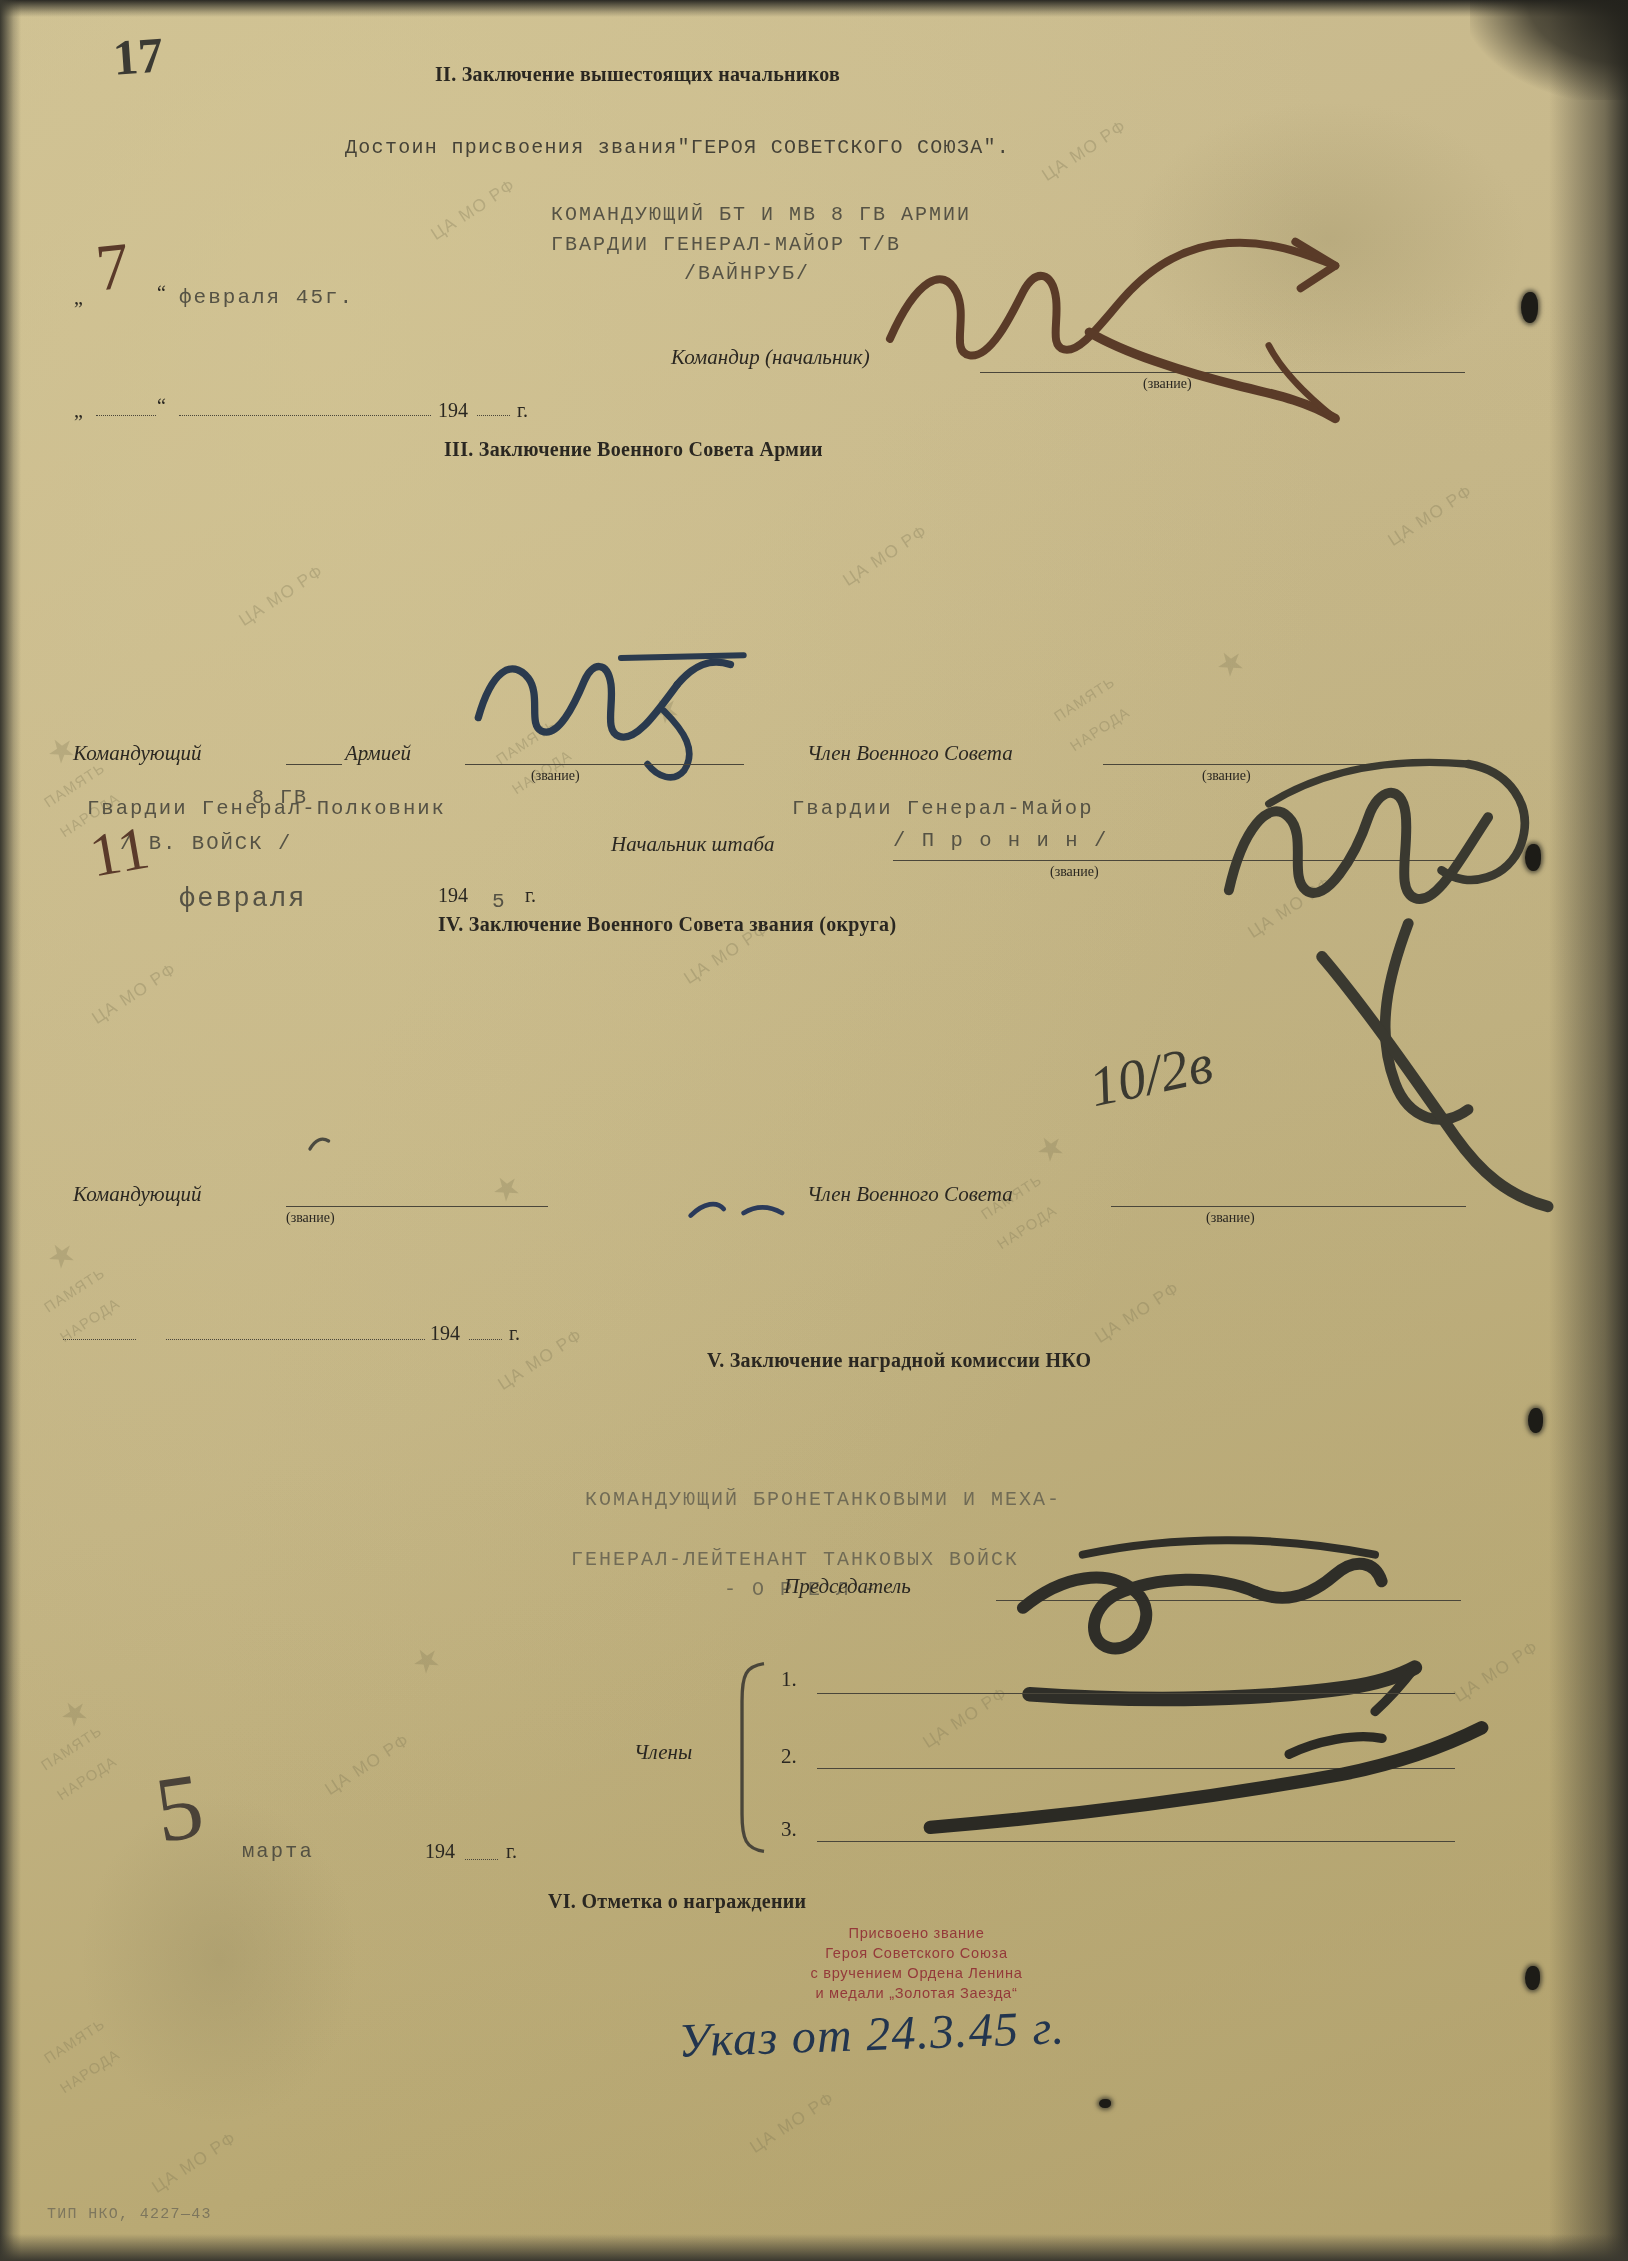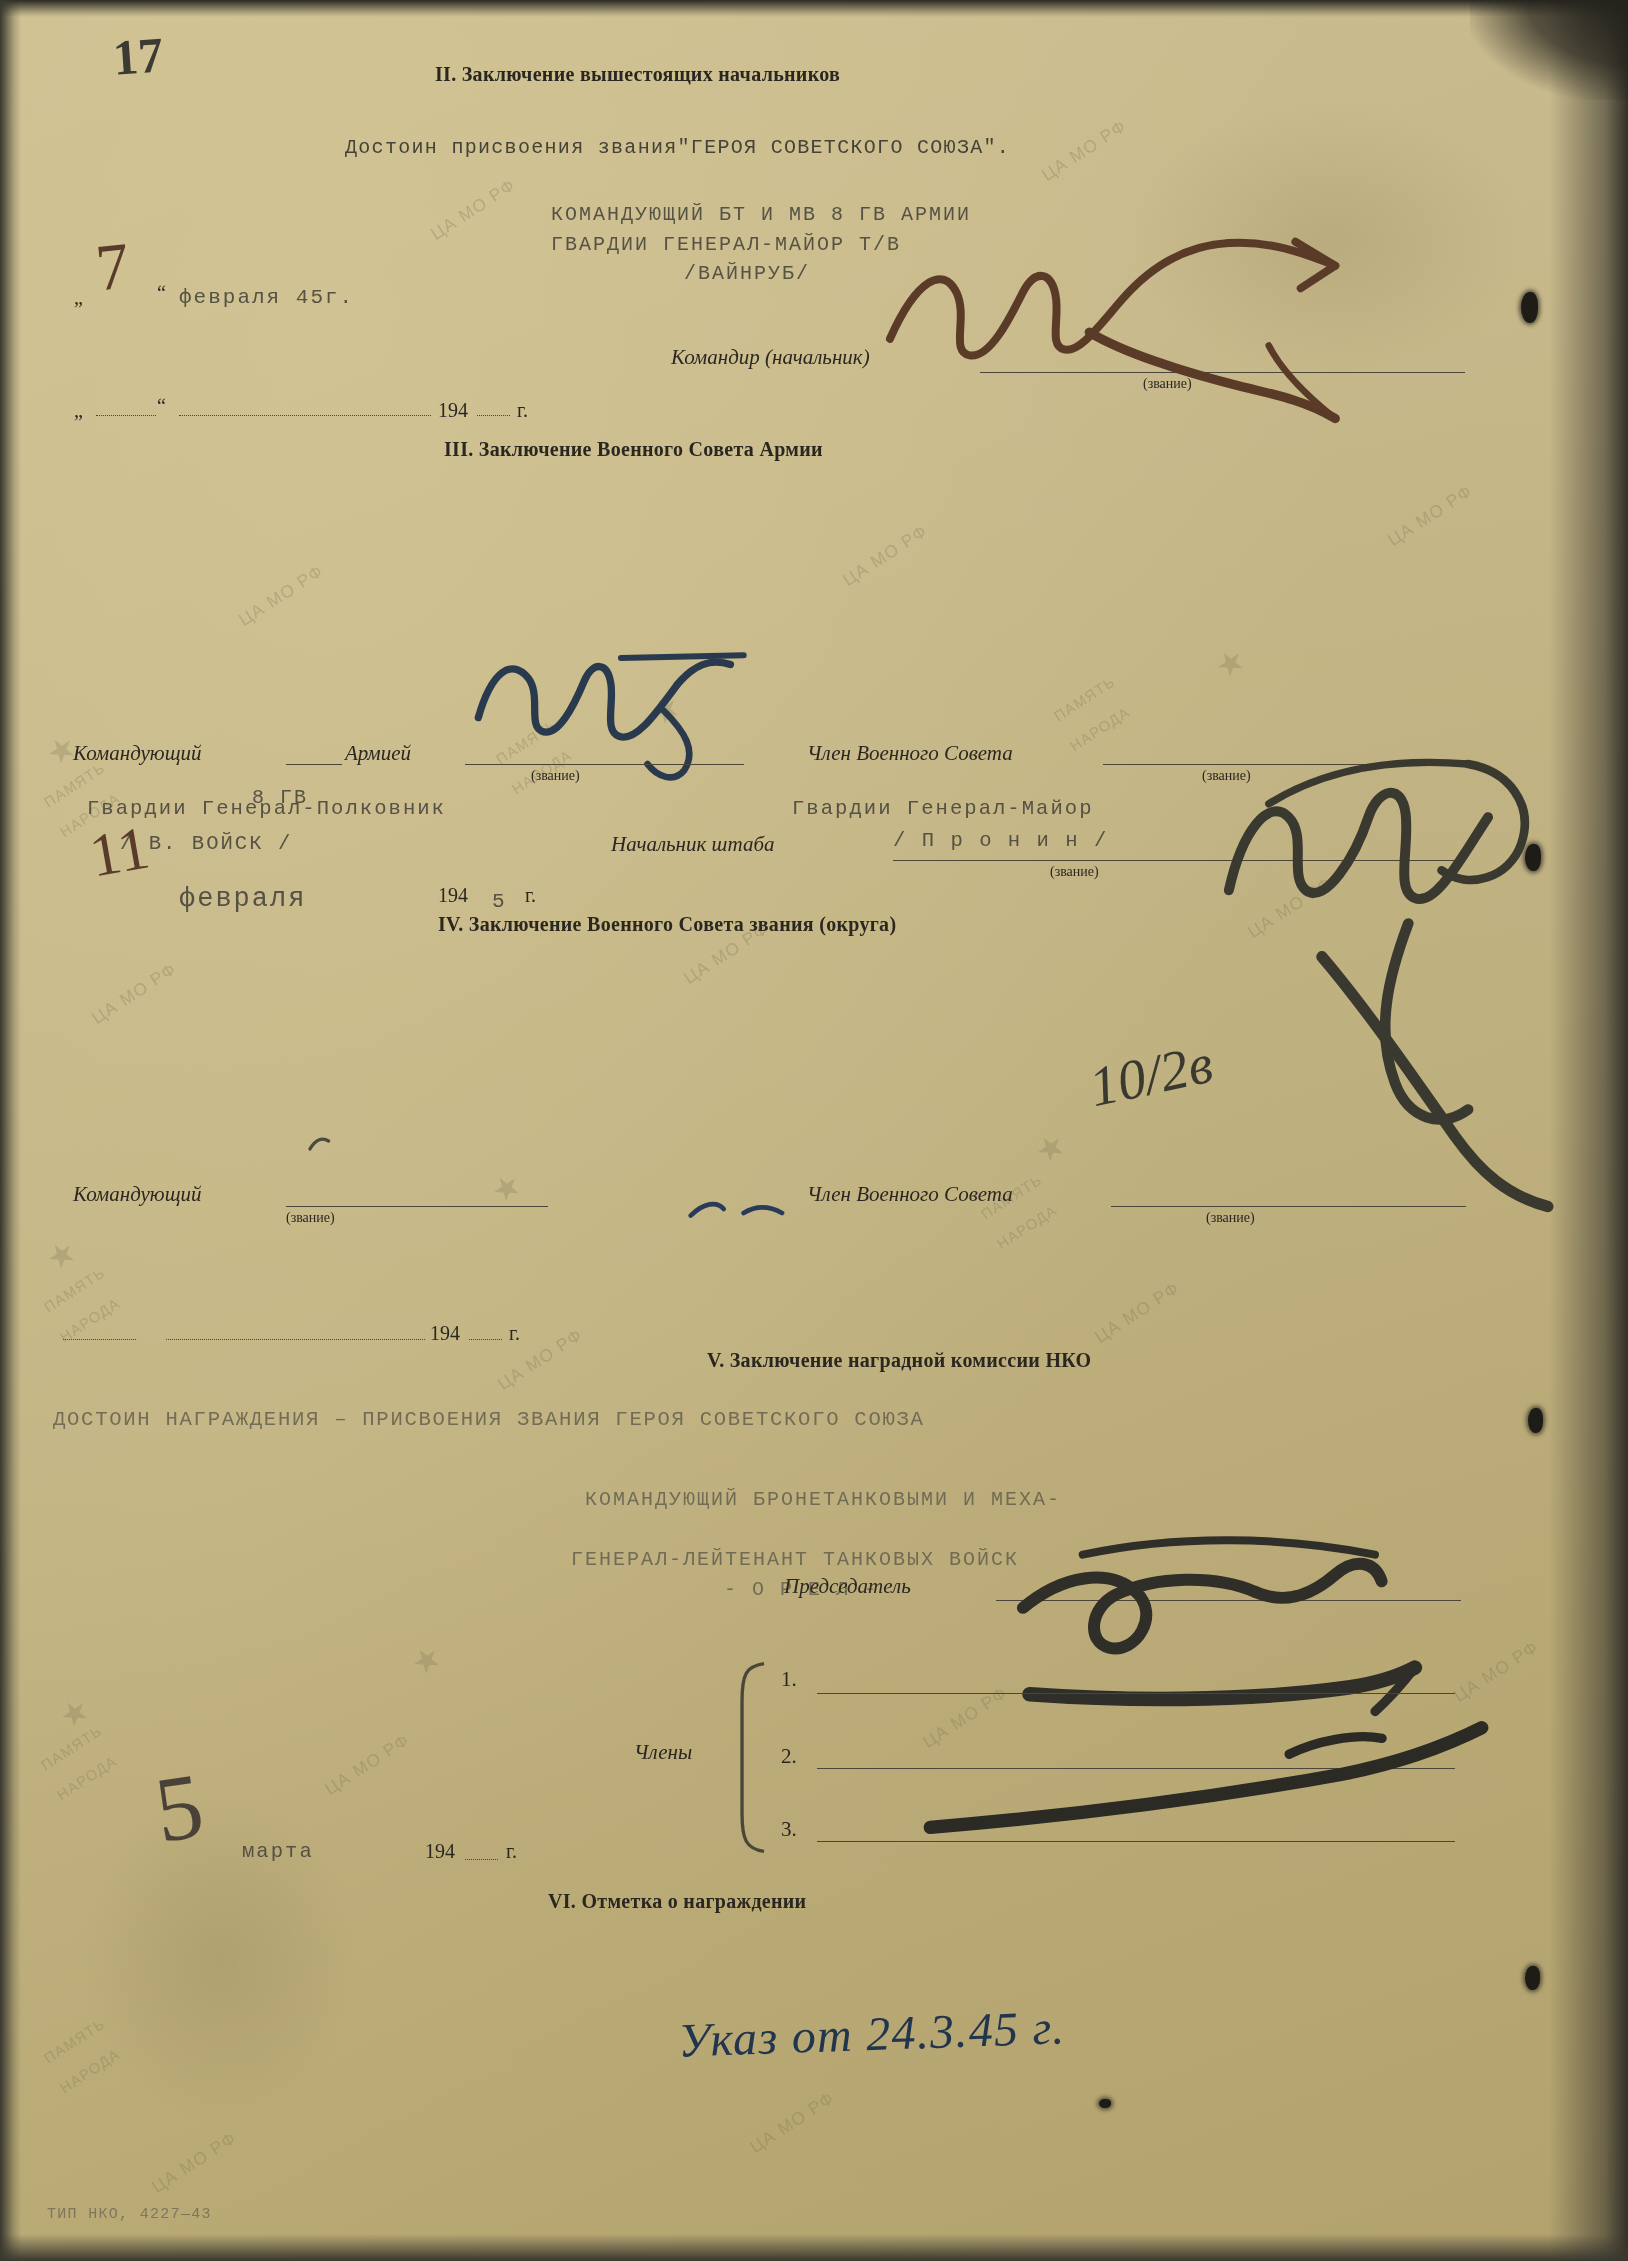--- a/index.html
+++ b/index.html
@@ -253,21 +253,20 @@
   <div class="form" style="left:40px;top:1322px;font-size:20px;"></div>
   <div class="dotline" style="left:63px;top:1339px;width:73px;"></div>
   <div class="form" style="left:140px;top:1318px;font-size:20px;"></div>
   <div class="dotline" style="left:166px;top:1339px;width:259px;"></div>
   <div class="form" style="left:430px;top:1322px;font-size:20px;">194</div>
   <div class="dotline" style="left:469px;top:1339px;width:33px;"></div>
   <div class="form" style="left:509px;top:1322px;font-size:20px;">г.</div>
 
   <div class="form form-title" style="left:707px;top:1349px;font-weight:bold;">V. Заключение наградной комиссии НКО</div>
 
-  <div class="tw faint" style="left:53px;top:1408px;font-size:20.6px;letter-spacing:1.7px;">ДОСТОИН НАГРАЖДЕНИЯ – ПРИСВОЕНИЯ ЗВАНИЯ ГЕРОЯ СОВЕТСКОГО СОЮЗА</div>
 
   <div class="tw faint" style="left:585px;top:1488px;font-size:20px;">КОМАНДУЮЩИЙ БРОНЕТАНКОВЫМИ И МЕХА-</div>
   <div class="tw faint" style="left:571px;top:1548px;font-size:20px;">ГЕНЕРАЛ-ЛЕЙТЕНАНТ ТАНКОВЫХ ВОЙСК</div>
   <div class="tw faint" style="left:724px;top:1578px;font-size:20px;">- О Р Е Л -</div>
 
   <div class="form it" style="left:784px;top:1574px;font-size:21px;">Председатель</div>
   <div class="solidline" style="left:996px;top:1600px;width:465px;"></div>
 
   <svg class="sig" style="left:1003px;top:1528px;" width="465" height="266" viewBox="0 0 700 400">
     <g fill="none" stroke="#2f2e28" stroke-width="18" stroke-linecap="round">
@@ -300,20 +299,26 @@
   <div class="form" style="left:40px;top:1840px;font-size:20px;"></div>
   <div class="hw" style="left:156px;top:1754px;font-size:93px;font-style:normal;color:#4a4238;transform:rotate(-8deg);">5</div>
   <div class="form" style="left:143px;top:1836px;font-size:20px;"></div>
   <div class="tw" style="left:242px;top:1840px;font-size:20.6px;">марта</div>
   <div class="form" style="left:425px;top:1840px;font-size:20px;">194</div>
   <div class="dotline" style="left:465px;top:1859px;width:33px;"></div>
   <div class="form" style="left:506px;top:1840px;font-size:20px;">г.</div>
 
   <div class="form form-title" style="left:548px;top:1890px;font-weight:bold;">VI. Отметка о награждении</div>
 
+  <div class="stamp" style="left:704px;top:1923px;width:425px;">
+    <div>Присвоено звание</div>
+    <div>Героя Советского Союза</div>
+    <div>с вручением Ордена Ленина</div>
+    <div>и медали „Золотая Заезда“</div>
+  </div>
 
   <div class="hw hw-ink" style="left:678px;top:2006px;font-size:48px;letter-spacing:1.3px;transform:rotate(-2deg);">Указ от 24.3.45 г.</div>
 
   <div class="footer" style="left:47px;top:2176px;">ТИП НКО, 4227—43</div>
 
   <svg class="sig" style="left:684px;top:1189px;" width="106" height="40" viewBox="0 0 160 60">
     <g fill="none" stroke="#2a3a5a" stroke-width="7" stroke-linecap="round">
       <path d="M10,40 C30,20 50,18 60,30"></path>
       <path d="M90,36 C110,24 130,26 148,36"></path>
     </g>

